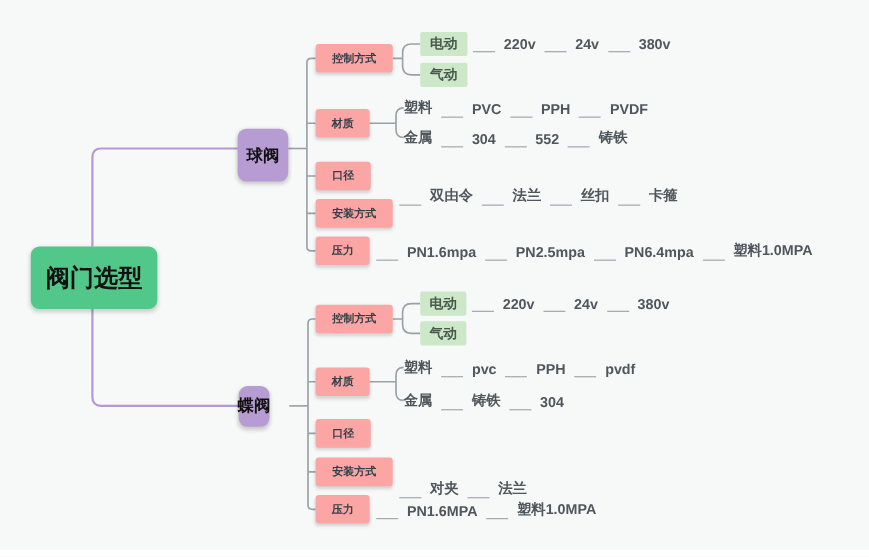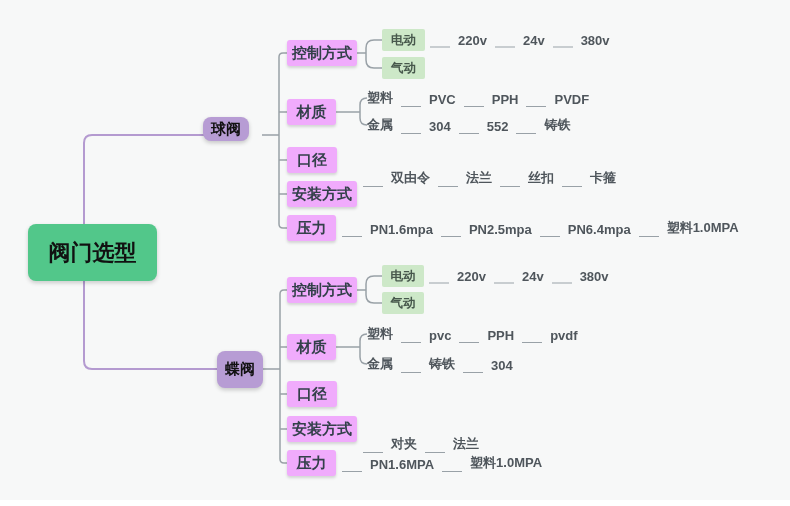--- a/index.html
+++ b/index.html
@@ -8,31 +8,31 @@
     position: relative; width: 790px; height: 506px;
     background: #f7f8f8; overflow: hidden;
     font-family: "Liberation Sans", "DejaVu Sans", sans-serif;
   }
   .lines { position:absolute; left:0; top:0; pointer-events:none; }
   .node {
     position: absolute; display: flex; align-items: center; justify-content: center;
     font-weight: bold; white-space: nowrap; font-family: Liberation Serif, serif;
   }
   .root-node {
-    left:28px; top:224px; width:129px; height:57px;
+    left:28px; top:224px; width:115px; height:57px;
     background:#52c78a; border-radius:8px; color:#111;
     font-size:22px; box-shadow:0 2px 4px rgba(0,0,0,.18);
   }
   .branch-node {
     background:#b79cd4; border-radius:8px; color:#111;
     font-size:15px; box-shadow:0 2px 4px rgba(0,0,0,.20);
   }
   .topic-node {
-    background:#f0abfc; border-radius:3px; color:#33404a;
-    font-size:15px; box-shadow:0 2px 3px rgba(0,0,0,.15);
+    background:#fca5a5; border-radius:3px; color:#33404a;
+    font-size:10px; box-shadow:0 2px 3px rgba(0,0,0,.15);
   }
   .leaf-node {
     background:#cde8c8; border-radius:2px; color:#47584c;
     font-size:12.5px;
   }
   .chain {
     position:absolute; display:flex; align-items:flex-end; gap:8px;
     transform: translateY(-50%);
     font-size:13px; font-weight:bold; color:#4f565c; white-space:nowrap;
   }
@@ -57,21 +57,21 @@
 
     <path d="M263,369 H280" fill="none" stroke="#99a1a7" stroke-width="1.5"></path>
     <path d="M287,290 H284 Q280,290 280,294 V459 Q280,463 284,463 H287" fill="none" stroke="#99a1a7" stroke-width="1.5"></path>
     <path d="M280,347 H287 M280,394 H287 M280,429 H287" fill="none" stroke="#99a1a7" stroke-width="1.5"></path>
     <path d="M382,276 H374 Q366,276 366,284 V290 M382,303 H374 Q366,303 366,295 V290 M357,290 H366" fill="none" stroke="#99a1a7" stroke-width="1.5"></path>
     <path d="M367,334 Q360,334 360,341 V347 M367,364 Q360,364 360,357 V347 M336,347 H360" fill="none" stroke="#99a1a7" stroke-width="1.5"></path>
   </svg>
 
   <div class="node root-node">阀门选型</div>
 
-  <div class="node branch-node" style="left:203px;top:117px;width:46px;height:24px">球阀</div>
+  <div class="node branch-node" style="left:216px;top:117px;width:46px;height:48px">球阀</div>
 
   <div class="node topic-node" style="left:287px;top:40px;width:70px;height:26px">控制方式</div>
   <div class="node leaf-node" style="left:382px;top:29px;width:43px;height:22px">电动</div>
   <div class="node leaf-node" style="left:382px;top:57px;width:43px;height:22px">气动</div>
   <div class="chain" style="left:430px;top:40px">
     <span class="dash"></span>
     <span>220v</span>
     <span class="dash"></span>
     <span>24v</span>
     <span class="dash"></span>
@@ -117,21 +117,21 @@
     <span class="dash"></span>
     <span>PN1.6mpa</span>
     <span class="dash"></span>
     <span>PN2.5mpa</span>
     <span class="dash"></span>
     <span>PN6.4mpa</span>
     <span class="dash"></span>
     <span>塑料1.0MPA</span>
   </div>
 
-  <div class="node branch-node" style="left:217px;top:351px;width:46px;height:37px">蝶阀</div>
+  <div class="node branch-node" style="left:217px;top:351px;width:28px;height:37px">蝶阀</div>
 
   <div class="node topic-node" style="left:287px;top:277px;width:70px;height:26px">控制方式</div>
   <div class="node leaf-node" style="left:382px;top:265px;width:42px;height:22px">电动</div>
   <div class="node leaf-node" style="left:382px;top:292px;width:42px;height:22px">气动</div>
   <div class="chain" style="left:429px;top:276px">
     <span class="dash"></span>
     <span>220v</span>
     <span class="dash"></span>
     <span>24v</span>
     <span class="dash"></span>

